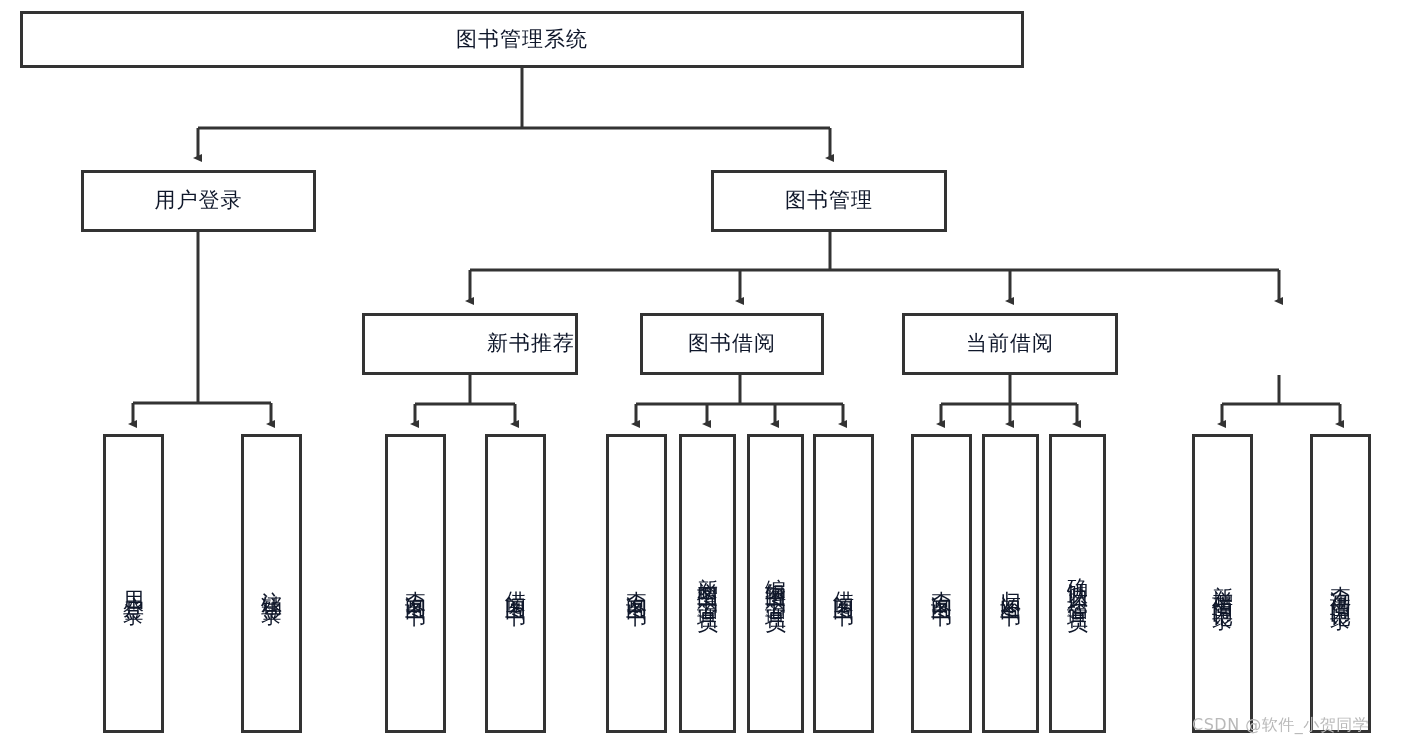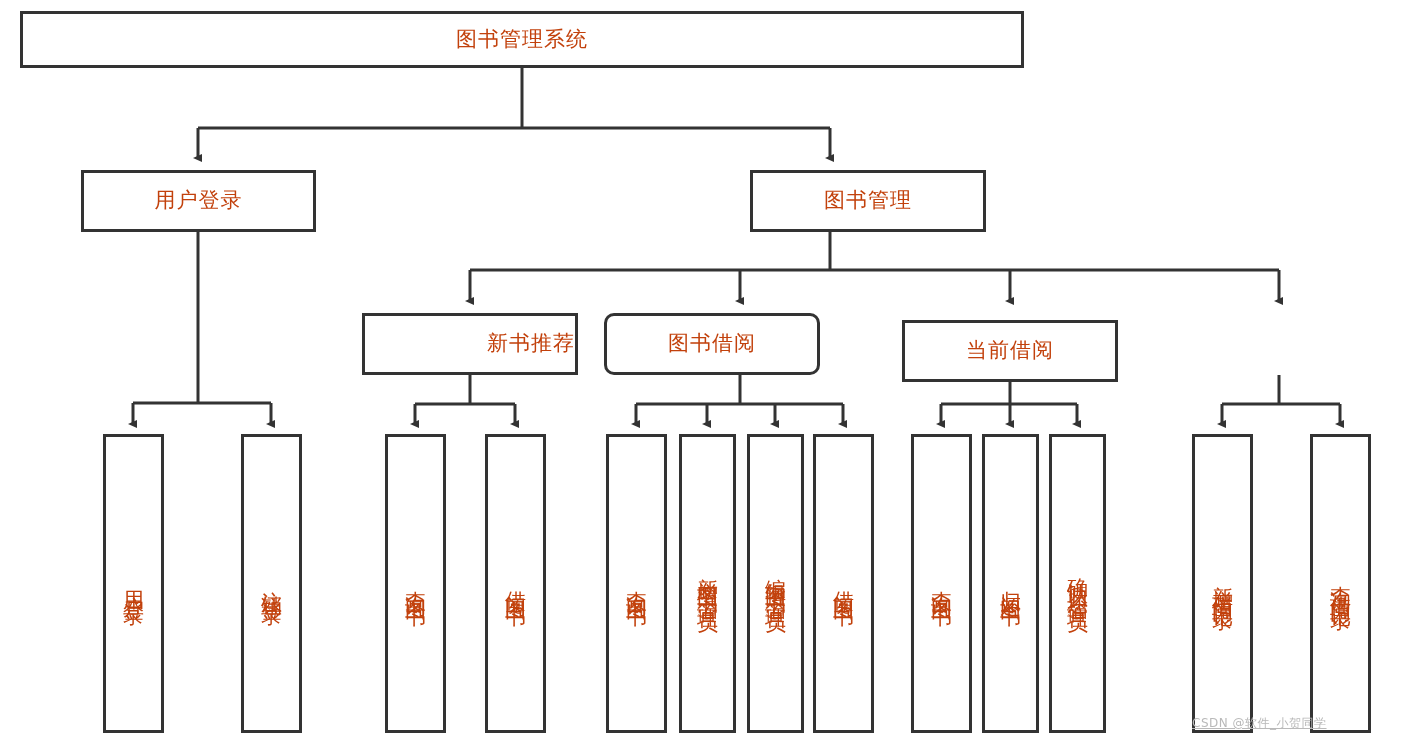--- a/index.html
+++ b/index.html
@@ -24,21 +24,21 @@
   }
   .node {
     position: absolute;
     box-sizing: border-box;
     border: 3px solid #333333;
     background: #ffffff;
     display: flex;
     align-items: center;
     justify-content: center;
     text-align: center;
-    color: #c2410c;
+    color: #0f172a;
   }
   .node.horizontal {
     font-size: 21px;
     letter-spacing: 1px;
     line-height: 1.2;
   }
   .node.vertical {
     writing-mode: vertical-rl;
     text-orientation: upright;
     font-size: 21px;
@@ -50,25 +50,24 @@
     writing-mode: vertical-rl;
     text-orientation: upright;
     white-space: nowrap;
   }
   .node.root {
     border-width: 3px;
   }
   .watermark {
     position: absolute;
     color: #b9b9b9;
-    font-size: 12px;
+    font-size: 16px;
     letter-spacing: 0.5px;
     white-space: nowrap;
     user-select: none;
-    text-decoration: underline;
   }
 </style>
 </head>
 <body>
 
 <div id="diagram-root">
 
   <svg class="edges" viewBox="0 0 1405 747">
     <defs>
       <marker id="arrow" markerWidth="10" markerHeight="10" refX="5" refY="5" orient="auto" markerUnits="userSpaceOnUse">
@@ -119,31 +118,31 @@
     </g>
   </svg>
 
   <div class="node horizontal root" style="left:20px; top:11px; width:1004px; height:57px;">
     <span class="label">图书管理系统</span>
   </div>
 
   <div class="node horizontal" style="left:81px; top:170px; width:235px; height:62px;">
     <span class="label">用户登录</span>
   </div>
-  <div class="node horizontal" style="left:750px; top:170px; width:236px; height:62px;">
+  <div class="node horizontal" style="left:711px; top:170px; width:236px; height:62px;">
     <span class="label">图书管理</span>
   </div>
 
   <div class="node horizontal" style="left:362px; top:313px; width:216px; height:62px;justify-content:flex-end;">
     <span class="label">新书推荐</span>
   </div>
-  <div class="node horizontal" style="left:604px; top:313px; width:216px; height:62px;border-radius:10px;">
+  <div class="node horizontal" style="left:640px; top:313px; width:184px; height:62px;">
     <span class="label">图书借阅</span>
   </div>
-  <div class="node horizontal" style="left:902px; top:320px; width:216px; height:62px;">
+  <div class="node horizontal" style="left:902px; top:313px; width:216px; height:62px;">
     <span class="label">当前借阅</span>
   </div>
 
   <div class="node vertical" style="left:103px; top:434px; width:61px; height:299px;">
     <span class="label">用户登录</span>
   </div>
   <div class="node vertical" style="left:241px; top:434px; width:61px; height:299px;">
     <span class="label">注销登录</span>
   </div>
 

